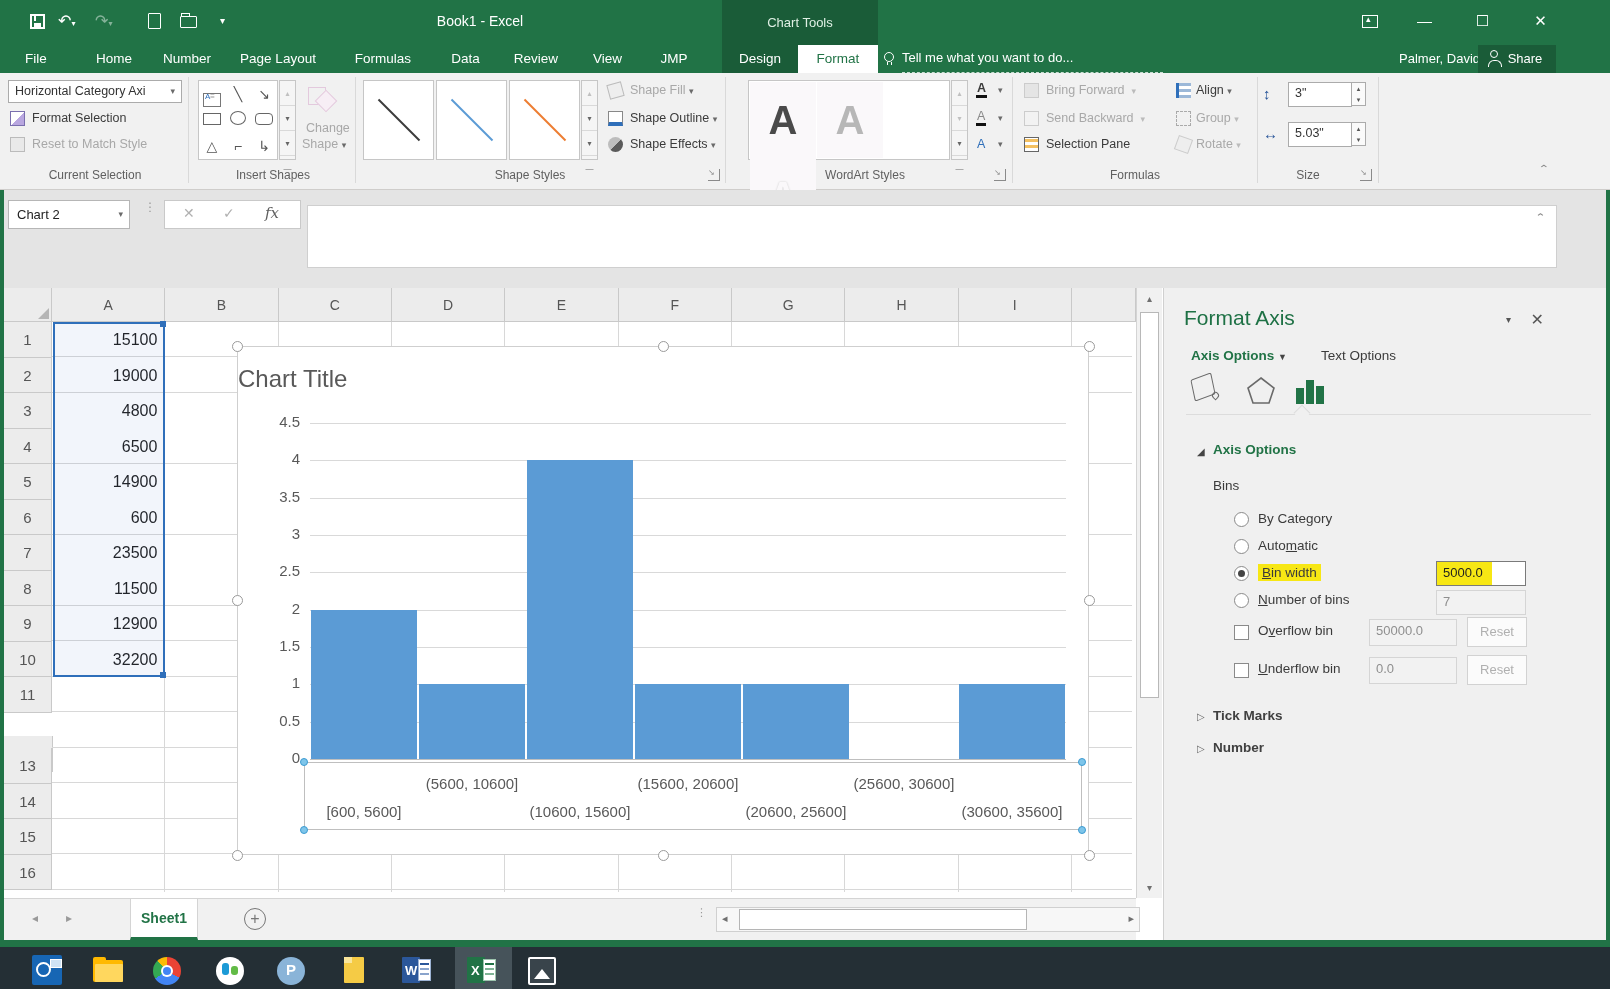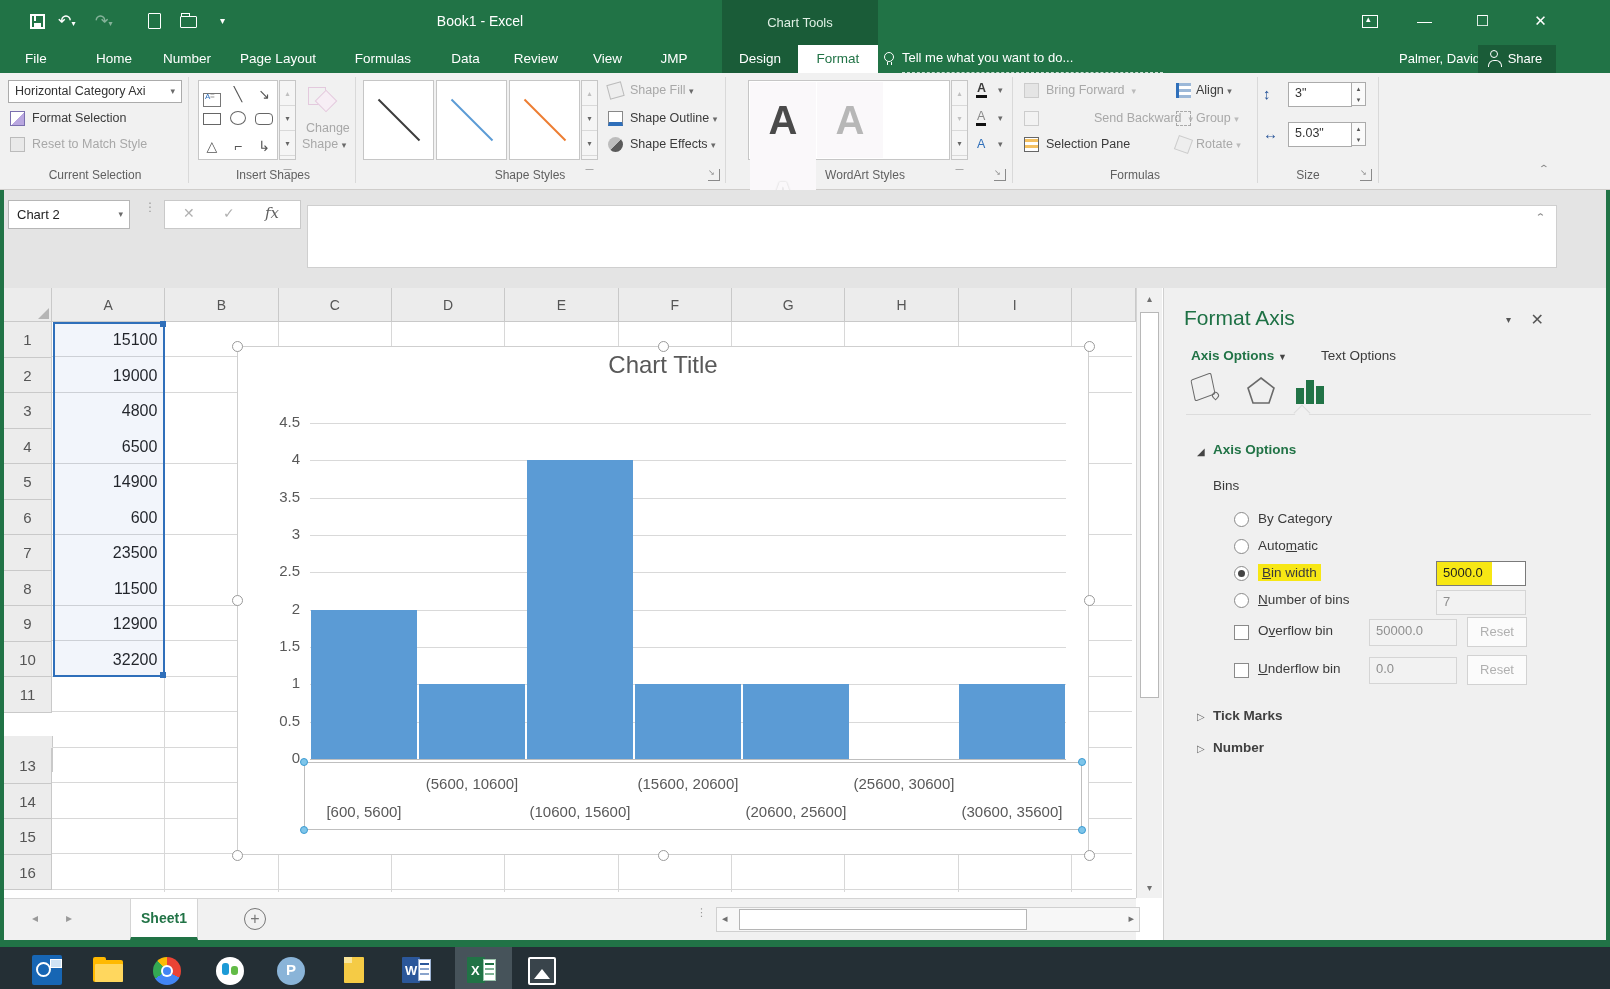--- a/index.html
+++ b/index.html
@@ -68,21 +68,21 @@
   .hdr { position:absolute; background:#ececec; border-right:1px solid #c9c9c9; border-bottom:1px solid #c9c9c9; color:#555; font-size:14px; text-align:center; }
   #gridlines { position:absolute; left:48px; top:34px; width:1080px; height:570px;
     background-image:repeating-linear-gradient(90deg, transparent 0 112.33px, #d8d8d8 112.33px 113.33px),
                      repeating-linear-gradient(180deg, transparent 0 34.5px, #d8d8d8 34.5px 35.5px); }
   .cellval { position:absolute; font-size:16px; color:#1f1f1f; text-align:right; height:35px; line-height:35px;}
   #selrange { position:absolute; border:2px solid #2f6fba; background:rgba(70,120,200,0.07); }
   .selhandle { position:absolute; width:6px; height:6px; background:#2f6fba; }
 
   
   #chart-box { position:absolute; left:233px; top:58px; width:852px; height:509px; background:#fff; border:1px solid #cfcfcf; }
-  #chart-title { position:absolute; left:0; right:0; top:4px; text-align:center; font-size:24px; color:#595959; }
+  #chart-title { position:absolute; left:0; right:0; top:18px; text-align:left; font-size:24px; color:#595959; }
   .gridline { position:absolute; height:1px; background:#d9d9d9; }
   .ytick { position:absolute; width:50px; text-align:right; font-size:15px; color:#595959; }
   .bar { position:absolute; background:#5B9BD5; }
   .xlab { position:absolute; width:170px; text-align:center; font-size:15px; color:#595959; white-space:nowrap; }
   .chandle { position:absolute; width:11px; height:11px; border-radius:50%; background:#fff; border:1.5px solid #9a9a9a; }
   #axis-sel { position:absolute; border:1px solid #bfbfbf; }
   .axhandle { position:absolute; width:8px; height:8px; border-radius:50%; background:#7ec5ea; border:1px solid #3d9bd1; }
 
   
   #vscroll { left:1136px; top:288px; width:26px; height:610px; background:#f1f1f1; border-left:1px solid #d4d4d4; }
@@ -240,21 +240,21 @@
     <div class="dd-arrow abs" style="left:998px; top:40px;">▾</div>
     <div class="rbtn-txt" style="left:976px; top:64px; color:#2f6fba; padding:0 1px;">A</div>
     <div class="dd-arrow abs" style="left:998px; top:66px;">▾</div>
     <div class="glabel" style="left:770px; width:190px;">WordArt Styles</div>
     <div class="launcher" style="left:994px;">↘</div>
     <div class="gdiv" style="left:1012px;"></div>
 
     <div class="mini" style="left:1024px; top:10px; border:1px solid #ccc; background:#e5e5e5;"></div>
     <div class="rbtn-txt dis" style="left:1046px; top:10px;"><span>Bring Forward</span>&nbsp;&nbsp;<span class="dd-arrow" style="color:#bbb;">▾</span></div>
     <div class="mini" style="left:1024px; top:38px; border:1px solid #ccc; background:#f2f2f2;"></div>
-    <div class="rbtn-txt dis" style="left:1046px; top:38px;margin-left:48px;"><span>Send Backward</span>&nbsp;&nbsp;<span class="dd-arrow" style="color:#bbb;">▾</span></div>
+    <div class="rbtn-txt dis" style="left:1046px; top:38px;"><span>Send Backward</span>&nbsp;&nbsp;<span class="dd-arrow" style="color:#bbb;">▾</span></div>
     <div class="mini" style="left:1024px; top:64px; border:1px solid #666; background:repeating-linear-gradient(0deg,#fff 0 3px,#f4c060 3px 6px);"></div>
     <div class="rbtn-txt" style="left:1046px; top:64px;">Selection Pane</div>
     <div class="mini" style="left:1176px; top:10px; border-left:3px solid #2f6fba; background:repeating-linear-gradient(0deg,#9cb8d8 0 3px,#fff 3px 6px);"></div>
     <div class="rbtn-txt" style="left:1196px; top:10px;"><span>Align</span> <span class="dd-arrow">▾</span></div>
     <div class="mini" style="left:1176px; top:38px; border:1px dashed #aaa;"></div>
     <div class="rbtn-txt dis" style="left:1196px; top:38px;"><span>Group</span> <span class="dd-arrow" style="color:#bbb;">▾</span></div>
     <div class="mini" style="left:1176px; top:64px; border:1px solid #ccc; background:#eee; transform:rotate(20deg);"></div>
     <div class="rbtn-txt dis" style="left:1196px; top:64px;"><span>Rotate</span> <span class="dd-arrow" style="color:#bbb;">▾</span></div>
     <div class="glabel" style="left:1050px; width:170px;">Formulas</div>
     <div class="gdiv" style="left:1257px;"></div>

